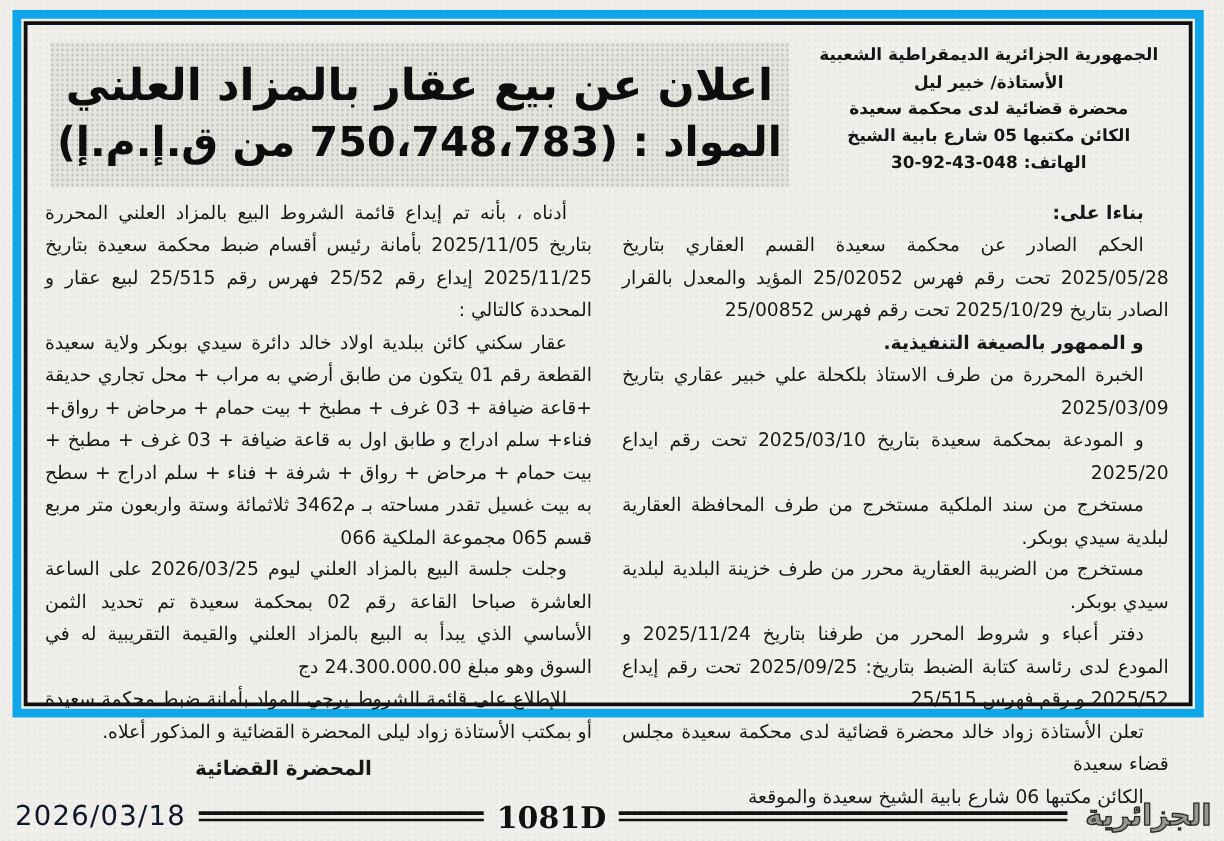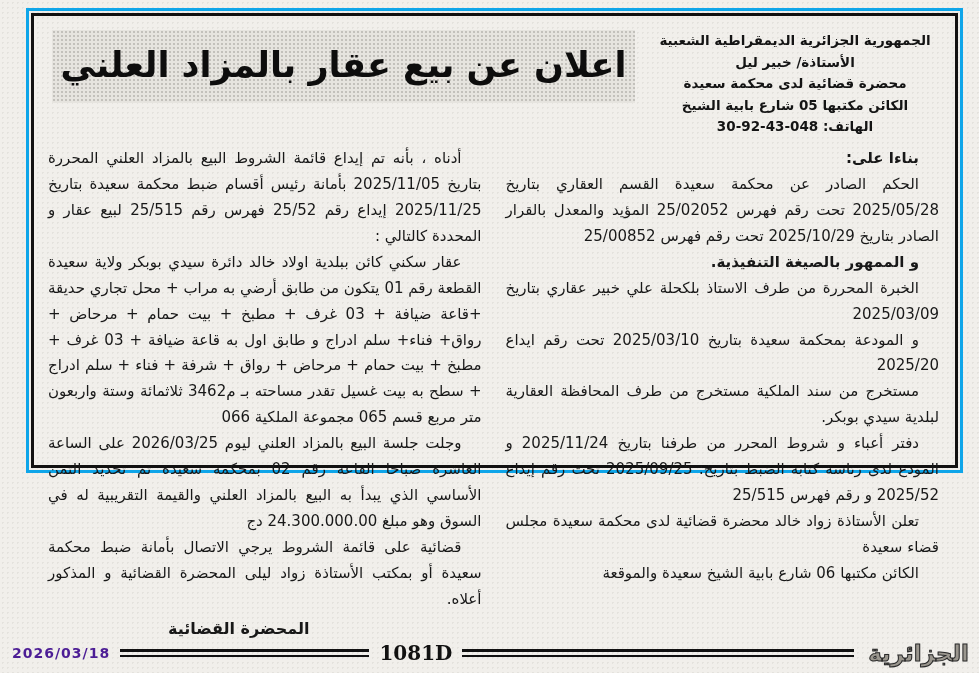--- a/index.html
+++ b/index.html
@@ -7,23 +7,22 @@
   body {
     font-family: "DejaVu Sans", sans-serif;
     background-color: #f1efeb;
     background-image: radial-gradient(rgba(120,115,105,0.10) 1px, transparent 1px);
     background-size: 5px 5px;
     color: #1a1a1a;
     position: relative;
   }
   .ad-frame {
     position: absolute;
-    top: 8px; left: 10px; right: 16px; height: 465px;
-    border: 3px solid #0ea5e9;
-    margin-left: 16px;
+    top: 8px; left: 10px; right: 16px; height: 566px;
+    border: 7px solid #0ea5e9;
   }
   .frame-inner {
     position: absolute; inset: 2px;
     border: 3px solid #111;
     direction: rtl;
     padding: 0 12px;
   }
   
   .header { display: flex; align-items: flex-start; }
   .office-info {
@@ -67,25 +66,25 @@
   
   .footer {
     position: absolute;
     left: 12px; right: 10px; bottom: 6px;
     height: 28px;
     display: flex;
     align-items: center;
     gap: 10px;
     direction: ltr;
   }
-  .footer-date { font-weight: bold; font-size: 14px; letter-spacing: 1px; color: #4c1d95; }
+  .footer-date { font-weight: normal; font-size: 22px; letter-spacing: 1px; color: #0f172a; }
   .rule { height: 8px; border-top: 3px solid #111; border-bottom: 2px solid #111; }
   .rule-a { flex: 2.1; }
   .rule-b { flex: 3.3; }
-  .footer-ref { font-family: "DejaVu Serif", serif; font-weight: bold; font-size: 20px; color: #111; }
+  .footer-ref { font-family: "DejaVu Serif", serif; font-weight: bold; font-size: 24px; color: #111; }
   .newspaper-logo {
     font-weight: bold;
     font-size: 23px;
     color: #9a968e;
     -webkit-text-stroke: 1px #2a2a2a;
     text-shadow: 0 0 1px #555;
     direction: rtl;
     padding-left: 4px;
   }
 </style>
@@ -98,40 +97,42 @@
     <div class="header">
       <div class="office-info">
         <div>الجمهورية الجزائرية الديمقراطية الشعبية</div>
         <div>الأستاذة/ خبير ليل</div>
         <div>محضرة قضائية لدى محكمة سعيدة</div>
         <div>الكائن مكتبها 05 شارع بابية الشيخ</div>
         <div>الهاتف: 048-43-92-30</div>
       </div>
       <div class="title-panel">
         <div class="title-line-1">اعلان عن بيع عقار بالمزاد العلني</div>
+        <div class="title-line-2">المواد : (750،748،783 من ق.إ.م.إ)</div>
       </div>
     </div>
 
     <div class="body-columns">
       <div class="col">
         <p class="bold">بناءا على:</p>
         <p>الحكم الصادر عن محكمة سعيدة القسم العقاري بتاريخ 2025/05/28 تحت رقم فهرس 25/02052 المؤيد والمعدل بالقرار الصادر بتاريخ 2025/10/29 تحت رقم فهرس 25/00852</p>
         <p class="bold">و الممهور بالصيغة التنفيذية.</p>
         <p>الخبرة المحررة من طرف الاستاذ بلكحلة علي خبير عقاري بتاريخ 2025/03/09</p>
         <p>و المودعة بمحكمة سعيدة بتاريخ 2025/03/10 تحت رقم ايداع 2025/20</p>
         <p>مستخرج من سند الملكية مستخرج من طرف المحافظة العقارية لبلدية سيدي بوبكر.</p>
+        <p>مستخرج من الضريبة العقارية محرر من طرف خزينة البلدية لبلدية سيدي بوبكر.</p>
         <p>دفتر أعباء و شروط المحرر من طرفنا بتاريخ 2025/11/24 و المودع لدى رئاسة كتابة الضبط بتاريخ: 2025/09/25 تحت رقم إيداع 2025/52 و رقم فهرس 25/515</p>
         <p>تعلن الأستاذة زواد خالد محضرة قضائية لدى محكمة سعيدة مجلس قضاء سعيدة</p>
         <p>الكائن مكتبها 06 شارع بابية الشيخ سعيدة والموقعة</p>
       </div>
       <div class="col">
         <p>أدناه ، بأنه تم إيداع قائمة الشروط البيع بالمزاد العلني المحررة بتاريخ 2025/11/05 بأمانة رئيس أقسام ضبط محكمة سعيدة بتاريخ 2025/11/25 إيداع رقم 25/52 فهرس رقم 25/515 لبيع عقار و المحددة كالتالي :</p>
         <p>عقار سكني كائن ببلدية اولاد خالد دائرة سيدي بوبكر ولاية سعيدة القطعة رقم 01 يتكون من طابق أرضي به مراب + محل تجاري حديقة +قاعة ضيافة + 03 غرف + مطبخ + بيت حمام + مرحاض + رواق+ فناء+ سلم ادراج و طابق اول به قاعة ضيافة + 03 غرف + مطبخ + بيت حمام + مرحاض + رواق + شرفة + فناء + سلم ادراج + سطح به بيت غسيل تقدر مساحته بـ ‪346م2‬ ثلاثمائة وستة واربعون متر مربع قسم 065 مجموعة الملكية 066</p>
         <p>وجلت جلسة البيع بالمزاد العلني ليوم 2026/03/25 على الساعة العاشرة صباحا القاعة رقم 02 بمحكمة سعيدة تم تحديد الثمن الأساسي الذي يبدأ به البيع بالمزاد العلني والقيمة التقريبية له في السوق وهو مبلغ 24.300.000.00 دج</p>
-        <p>قضائية على قائمة الشروط يرجي الاتصال بأمانة ضبط محكمة سعيدة أو بمكتب الأستاذة زواد ليلى المحضرة القضائية و المذكور أعلاه.</p>
+        <p>للإطلاع على قائمة الشروط يرجي المواد بأمانة ضبط محكمة سعيدة أو بمكتب الأستاذة زواد ليلى المحضرة القضائية و المذكور أعلاه.</p>
         <p class="signature">المحضرة القضائية</p>
       </div>
     </div>
 
   </div>
 </div>
 
 <div class="footer">
   <span class="footer-date">2026/03/18</span>
   <span class="rule rule-a"></span>

